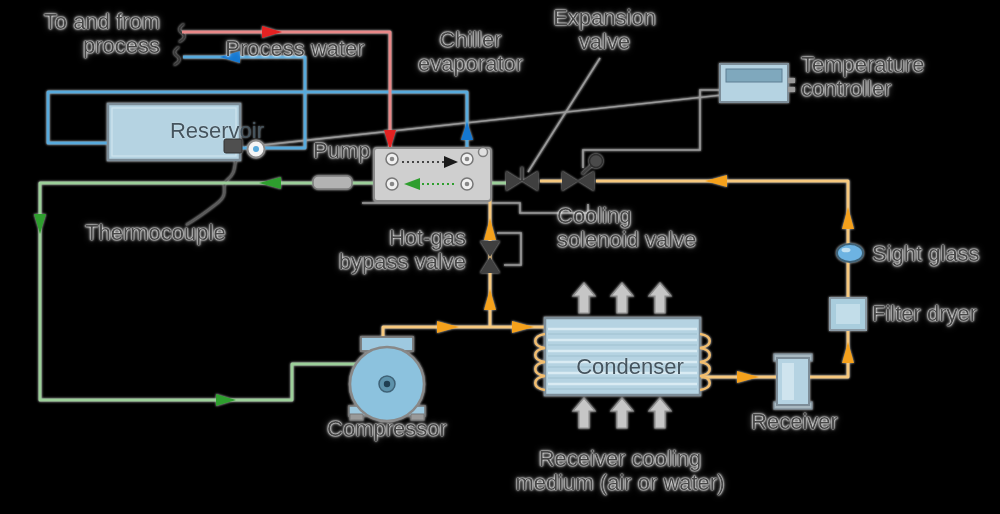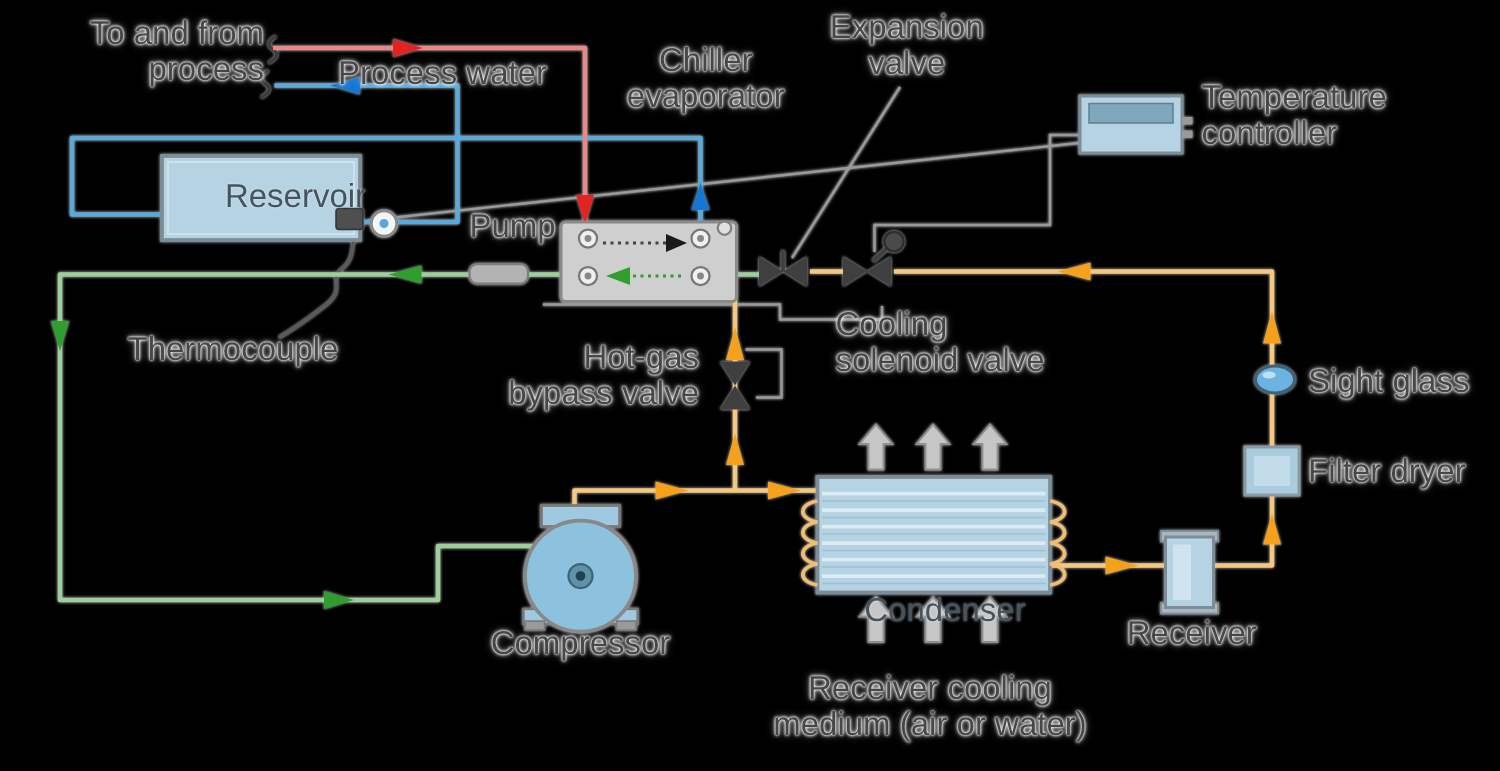--- a/index.html
+++ b/index.html
@@ -184,21 +184,21 @@
       <polygon points="562,171 562,191 578,181" fill="#3f3f3f"></polygon>
       <polygon points="594,171 594,191 578,181" fill="#3f3f3f"></polygon>
     </g>
 
     <g>
       <polygon points="480,241 500,241 490,257" fill="#3f3f3f"></polygon>
       <polygon points="480,273 500,273 490,257" fill="#3f3f3f"></polygon>
     </g>
   </svg>
 
-  <div class="lbl right" style="left:26px;top:10px;width:150px;">
+  <div class="lbl right" style="left:10px;top:10px;width:150px;">
     <span class="ln">To and from</span>
     <span class="ln">process</span>
   </div>
 
   <div class="lbl center" style="left:200px;top:3px;width:190px;margin-top:34px;">Process water</div>
 
   <div class="lbl center" style="left:388px;top:28px;width:165px;">
     <span class="ln">Chiller</span>
     <span class="ln">evaporator</span>
   </div>
@@ -206,41 +206,41 @@
   <div class="lbl center" style="left:537px;top:6px;width:135px;">
     <span class="ln">Expansion</span>
     <span class="ln">valve</span>
   </div>
 
   <div class="lbl" style="left:801px;top:53px;">
     <span class="ln">Temperature</span>
     <span class="ln">controller</span>
   </div>
 
-  <div class="lbl inbox center" style="left:104px;top:119px;width:120px;padding-left:33px;">Reservoir</div>
+  <div class="lbl inbox center" style="left:124px;top:119px;width:120px;padding-left:33px;">Reservoir</div>
 
   <div class="lbl" style="left:277px;top:139px;padding-left:36px;">Pump</div>
 
   <div class="lbl" style="left:85px;top:221px;">Thermocouple</div>
 
   <div class="lbl" style="left:557px;top:204px;">
     <span class="ln">Cooling</span>
     <span class="ln">solenoid valve</span>
   </div>
 
   <div class="lbl right" style="left:318px;top:226px;width:148px;">
     <span class="ln">Hot-gas</span>
     <span class="ln">bypass valve</span>
   </div>
 
   <div class="lbl" style="left:872px;top:242px;">Sight glass</div>
 
   <div class="lbl" style="left:872px;top:302px;">Filter dryer</div>
 
-  <div class="lbl inbox center" style="left:545px;top:355px;width:170px;margin-top:40px;">Condenser</div>
+  <div class="lbl inbox center" style="left:545px;top:355px;width:170px;">Condenser</div>
 
   <div class="lbl center" style="left:742px;top:410px;width:105px;">Receiver</div>
 
   <div class="lbl center" style="left:312px;top:417px;width:150px;">Compressor</div>
 
   <div class="lbl center" style="left:460px;top:447px;width:320px;">
     <span class="ln">Receiver cooling</span>
     <span class="ln">medium (air or water)</span>
   </div>
 

